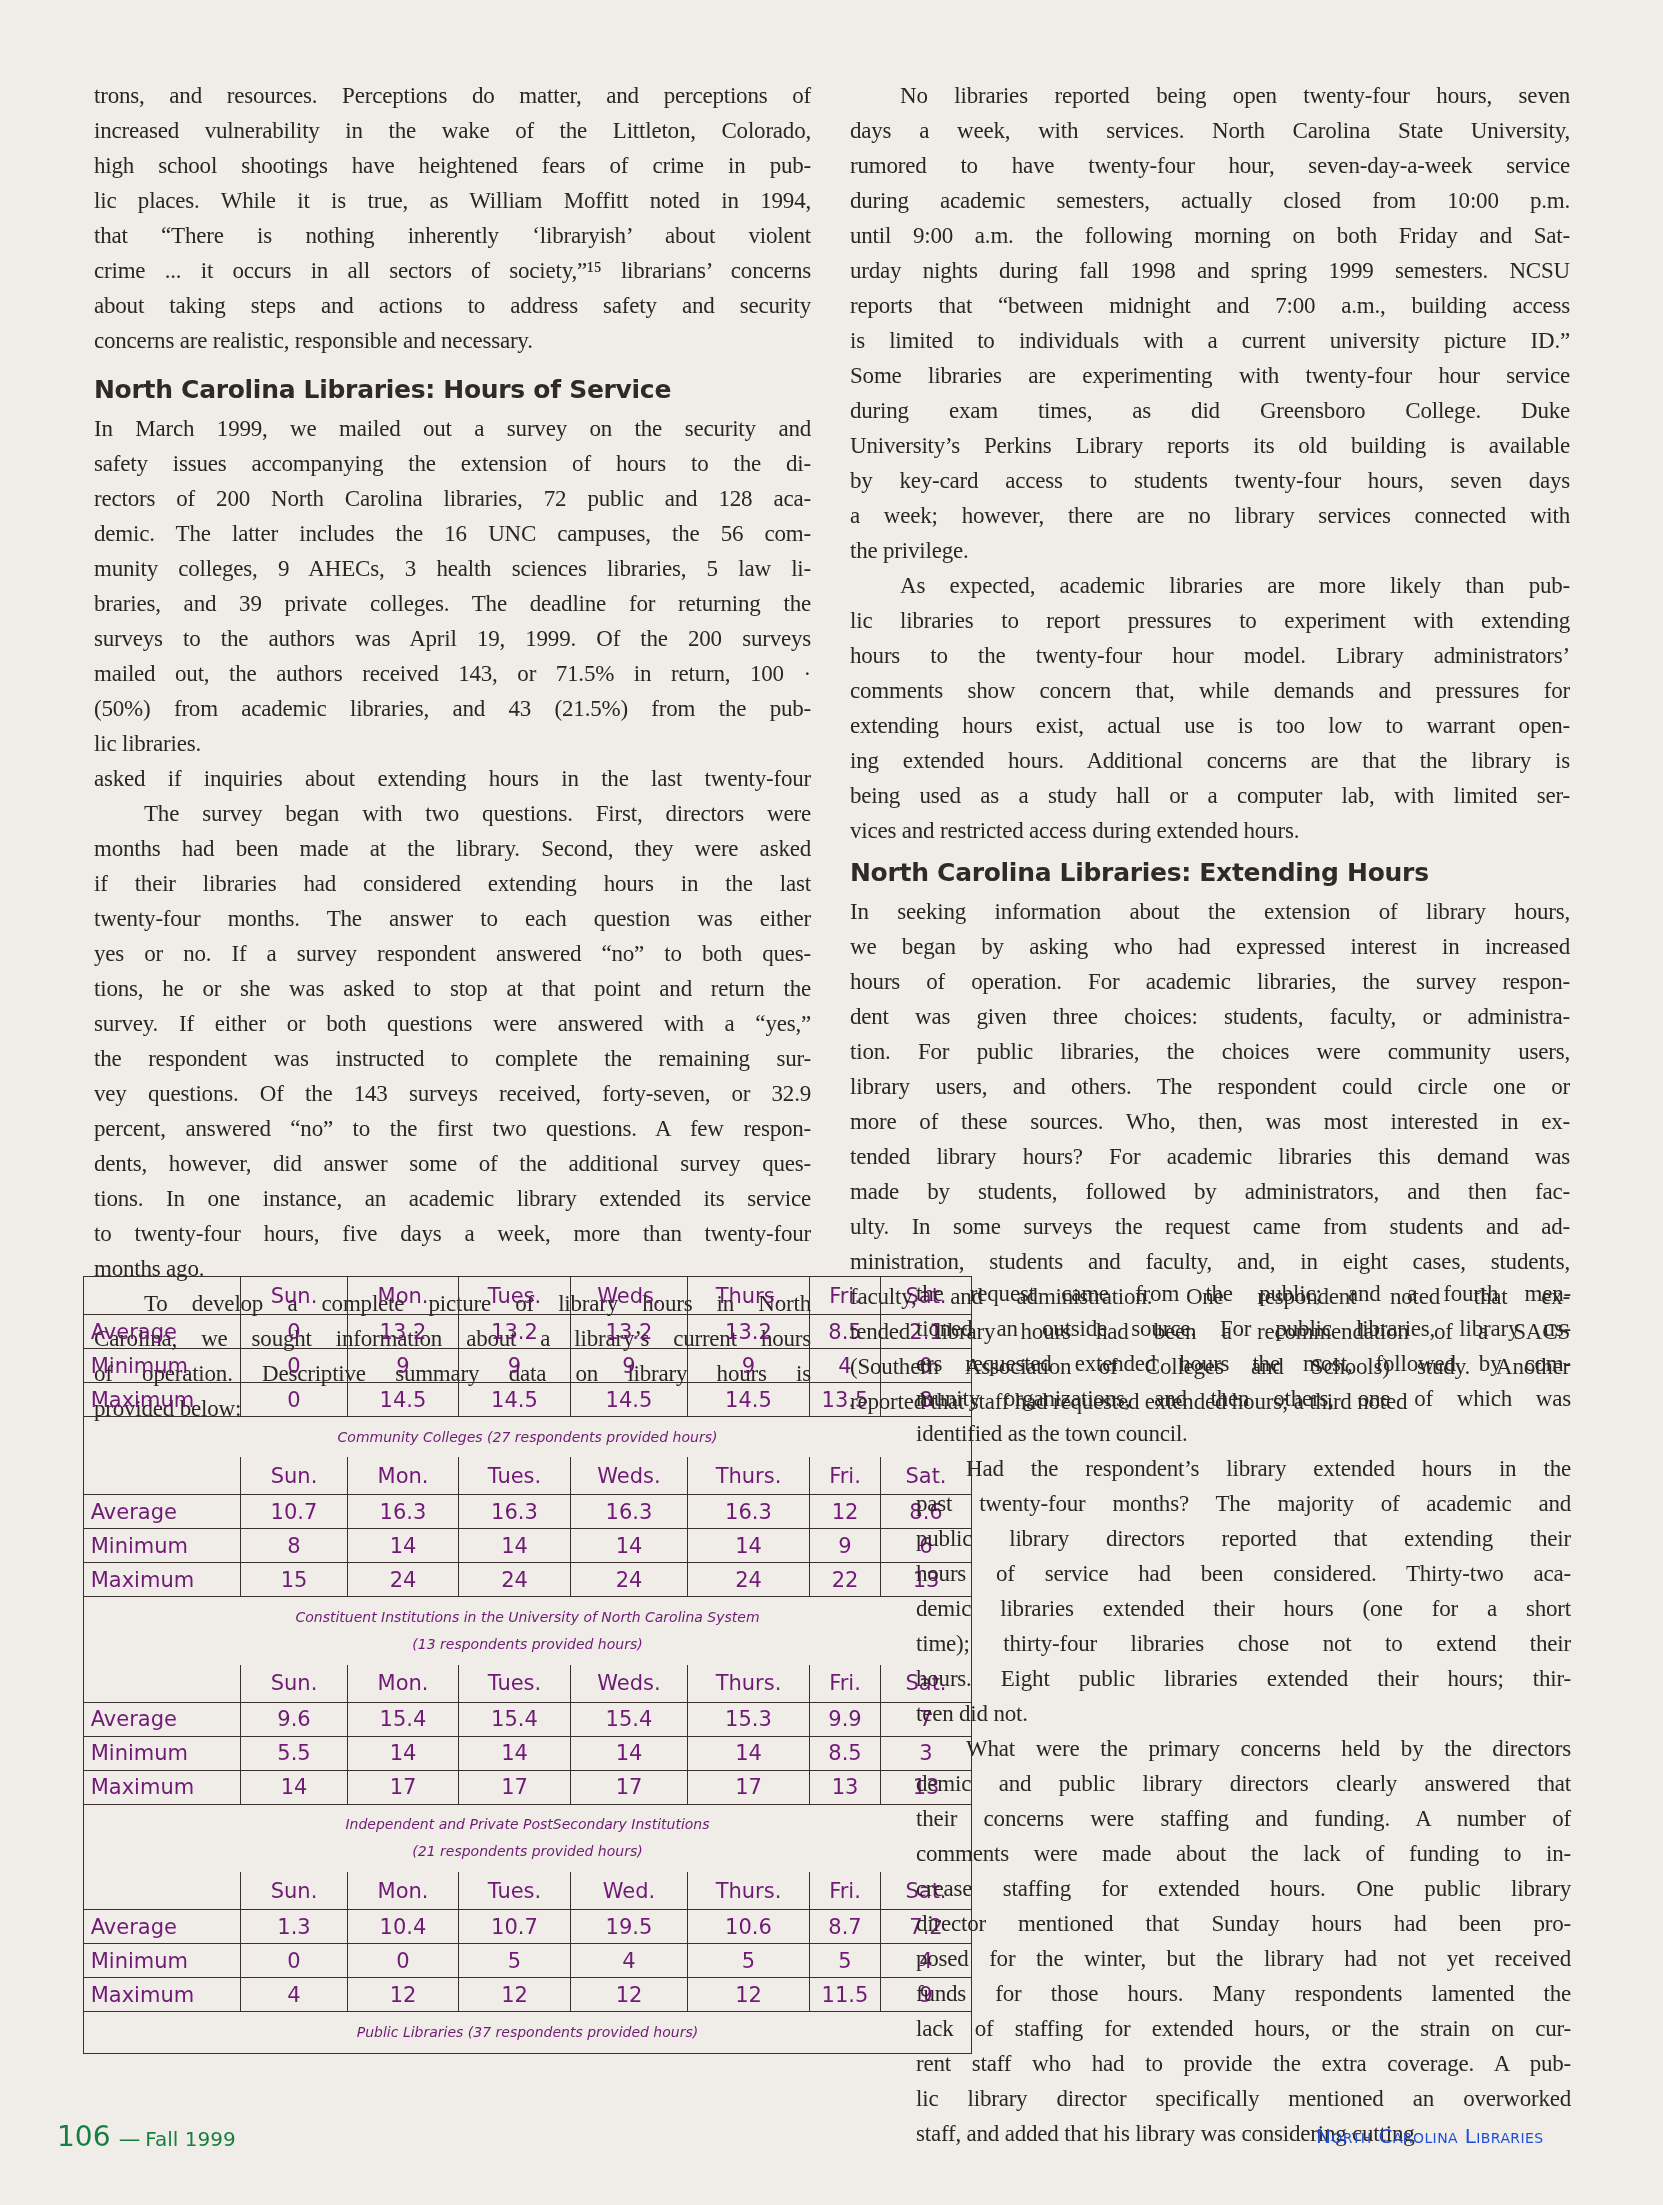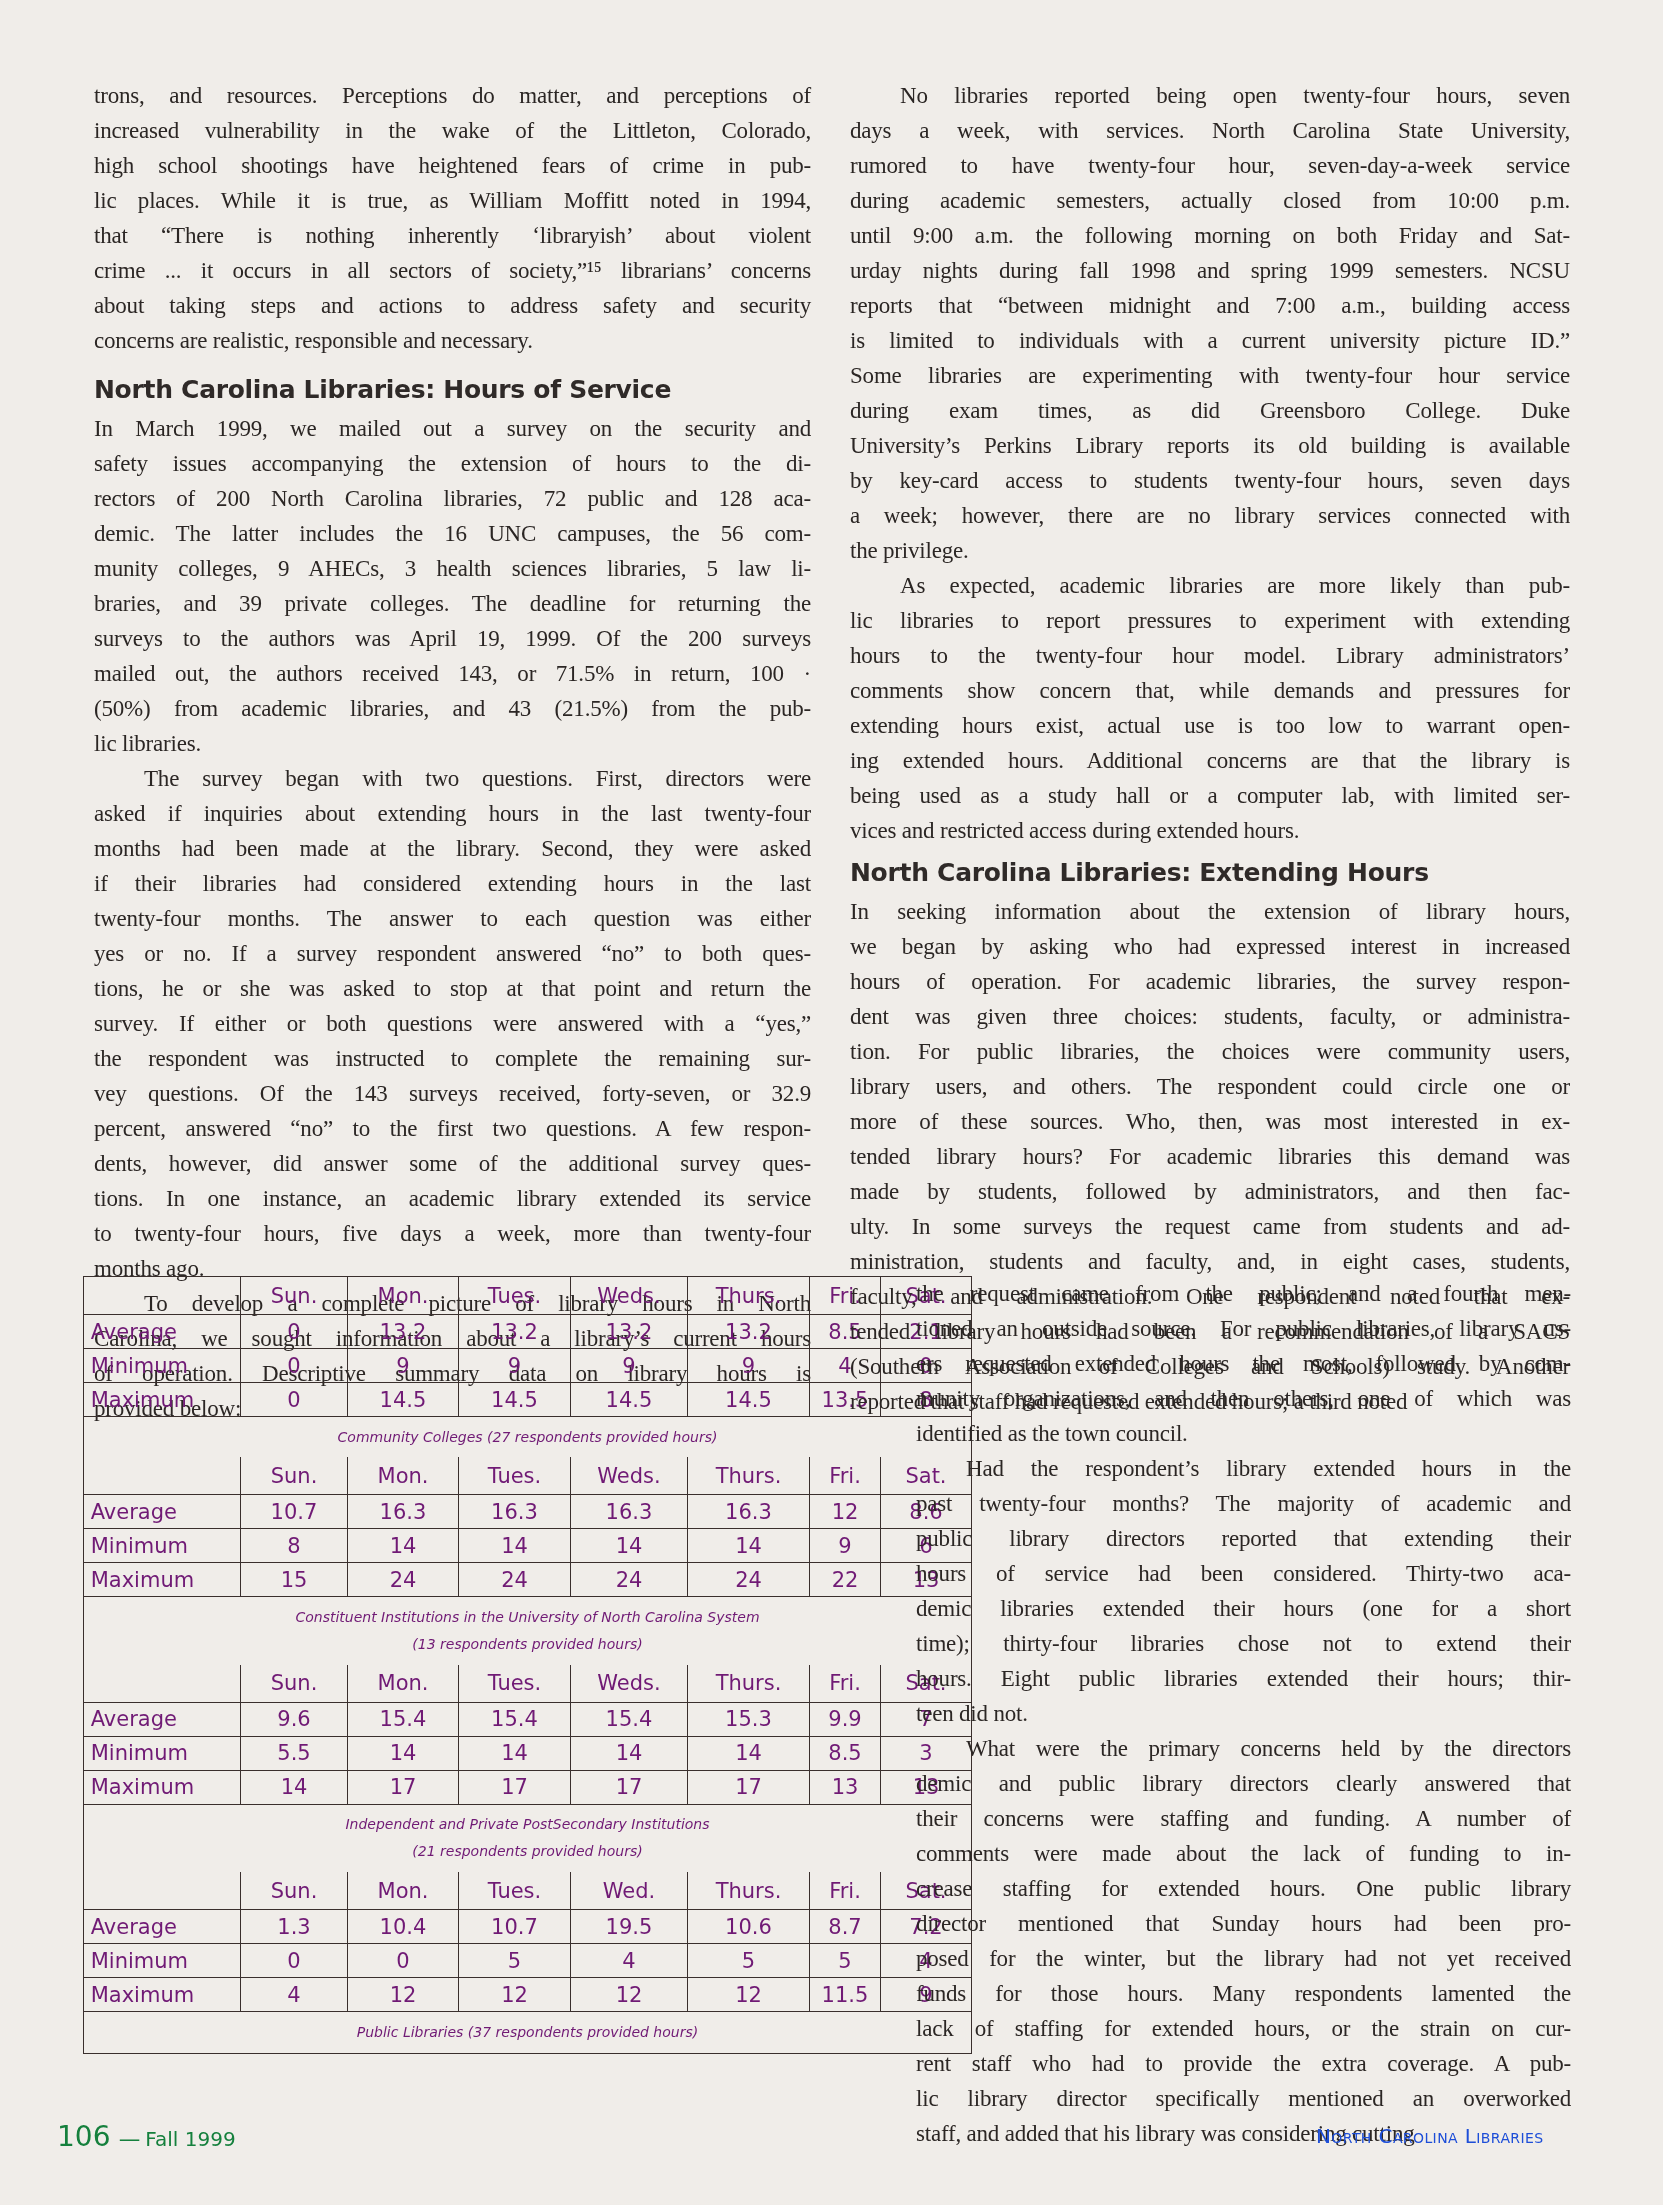--- a/index.html
+++ b/index.html
@@ -44,22 +44,22 @@
       <span class="line">rectors of 200 North Carolina libraries, 72 public and 128 aca-</span>
       <span class="line">demic. The latter includes the 16 UNC campuses, the 56 com-</span>
       <span class="line">munity colleges, 9 AHECs, 3 health sciences libraries, 5 law li-</span>
       <span class="line">braries, and 39 private colleges. The deadline for returning the</span>
       <span class="line">surveys to the authors was April 19, 1999. Of the 200 surveys</span>
       <span class="line">mailed out, the authors received 143, or 71.5% in return, 100 ·</span>
       <span class="line">(50%) from academic libraries, and 43 (21.5%) from the pub-</span>
       <span class="line last">lic libraries.</span>
     </div>
   <div>
+      <span class="line">asked if inquiries about extending hours in the last twenty-four</span>
       <span class="line indent">The survey began with two questions. First, directors were</span>
-      <span class="line">asked if inquiries about extending hours in the last twenty-four</span>
       <span class="line">months had been made at the library. Second, they were asked</span>
       <span class="line">if their libraries had considered extending hours in the last</span>
       <span class="line">twenty-four months. The answer to each question was either</span>
       <span class="line">yes or no. If a survey respondent answered “no” to both ques-</span>
       <span class="line">tions, he or she was asked to stop at that point and return the</span>
       <span class="line">survey. If either or both questions were answered with a “yes,”</span>
       <span class="line">the respondent was instructed to complete the remaining sur-</span>
       <span class="line">vey questions. Of the 143 surveys received, forty-seven, or 32.9</span>
       <span class="line">percent, answered “no” to the first two questions. A few respon-</span>
       <span class="line">dents, however, did answer some of the additional survey ques-</span>

